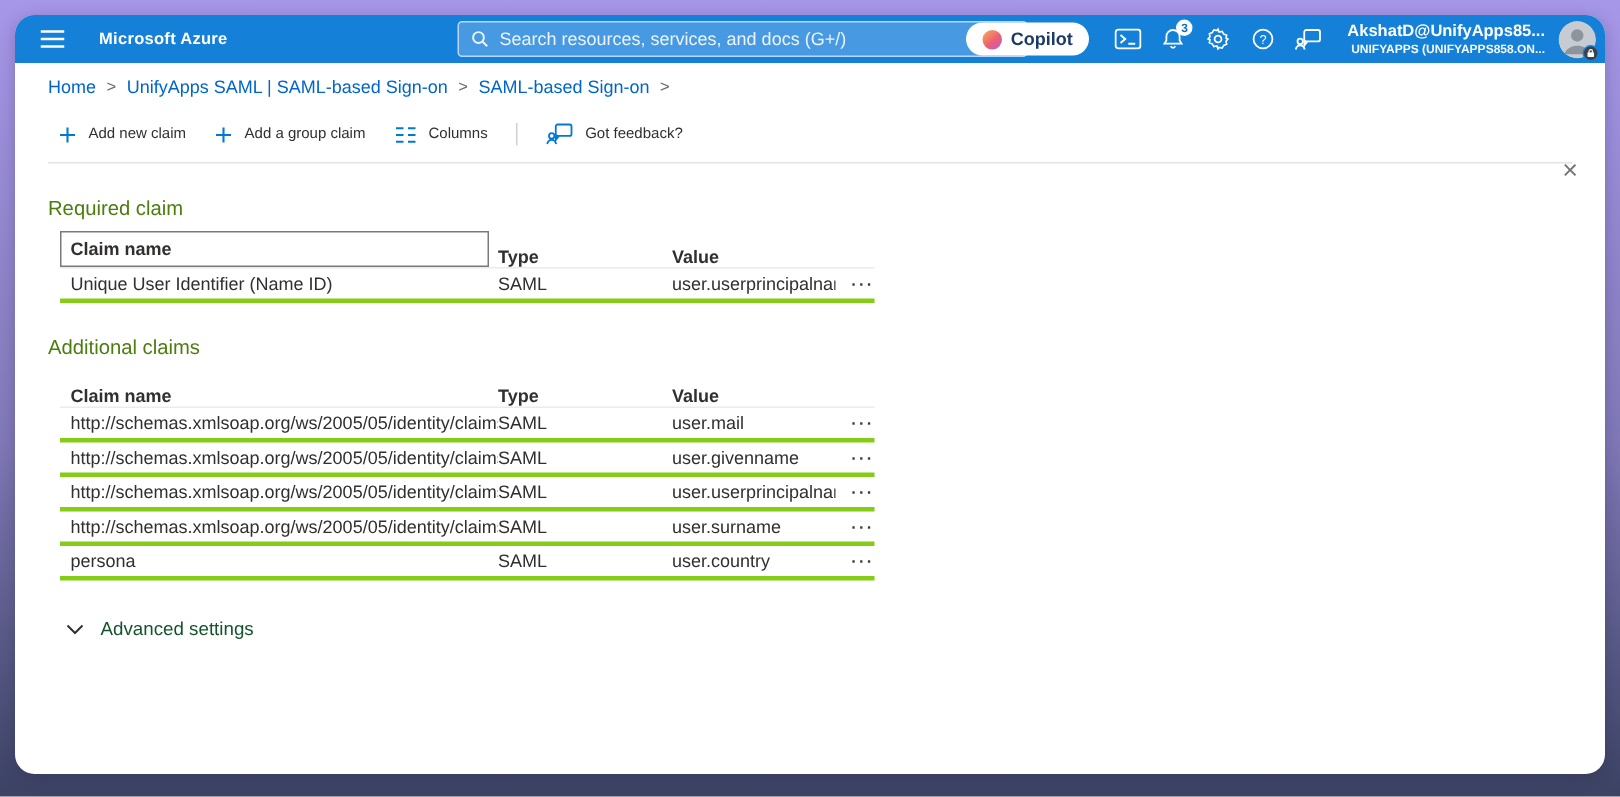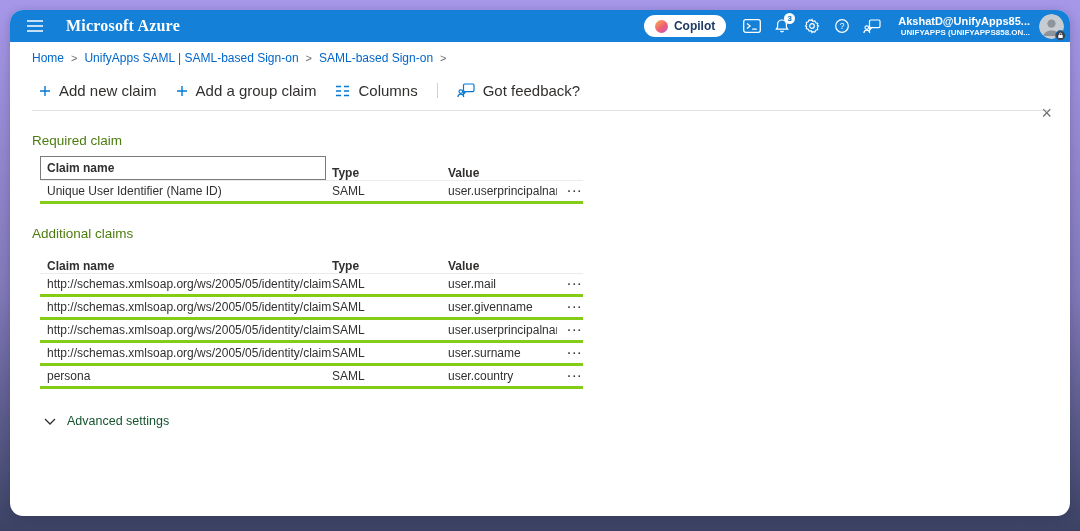--- a/index.html
+++ b/index.html
@@ -13,21 +13,21 @@
     position:absolute; left:10px; top:10px; width:1060px; height:506px;
     background:#fff; border-radius:13px; overflow:hidden;
     box-shadow:0 2px 10px rgba(30,30,60,.25);
   }
   
   .topbar {
     position:relative; height:32px; background:#1480d8; color:#fff;
     display:flex; align-items:center; padding:0 8px;
   }
   .hamburger { width:34px; height:32px; display:flex; align-items:center; justify-content:center; cursor:pointer; }
-  .brand { font-size:16px; font-weight:700; margin-left:14px; letter-spacing:.2px; white-space:nowrap;font-family:Liberation Serif, serif; }
+  .brand { font-size:11px; font-weight:700; margin-left:14px; letter-spacing:.2px; white-space:nowrap; }
   .searchbox {
     position:absolute; left:295px; top:4px; width:380px; height:24px;
     background:#479ae2; border:1px solid #b9d8f3; border-radius:3px;
     display:flex; align-items:center; padding:0 8px; gap:7px;
   }
   .searchbox input {
     flex:1; background:transparent; border:none; outline:none;
     color:#fff; font-size:12px; font-family:"Liberation Sans",sans-serif;
   }
   .searchbox input::placeholder { color:#eaf3fc; opacity:1; }
@@ -56,21 +56,21 @@
   }
   
   .content { padding:0 22px; position:relative; }
   .breadcrumb { padding-top:9px; font-size:12px; display:flex; gap:7px; align-items:center; flex-wrap:nowrap; }
   .crumb { color:#0166ca; cursor:pointer; text-decoration:none; }
   .crumb-sep { color:#6b6a68; font-size:11px; }
   .title-row { margin-top:9px; display:flex; align-items:center; }
   .page-title { font-size:21px; font-weight:700; color:#1a1a19; letter-spacing:.1px; }
   .title-more { margin-left:27px; color:#6e6c6a; font-size:13px; letter-spacing:1px; cursor:pointer; }
   .close-btn { position:absolute; right:14px; top:58px; color:#767472; font-size:18px; line-height:1; cursor:pointer; padding:4px; }
-  .toolbar { margin-top:17px; padding-left:7px; display:flex; align-items:center; gap:19px; font-size:15px; color:#32302f; }
+  .toolbar { margin-top:17px; padding-left:7px; display:flex; align-items:center; gap:19px; font-size:10px; color:#32302f; }
   .cmd { display:flex; align-items:center; gap:8px; cursor:pointer; white-space:nowrap; }
   .vdiv { width:1px; height:15px; background:#d2d0ce; }
   .rule { margin-top:11px; border-bottom:1px solid #e5e3e1; }
   .section-title { font-size:13.5px; color:#4d7c0f; margin-top:22px; }
   .table { width:543px; margin-left:8px; margin-top:8px; font-size:12px; color:#32302f; }
   .thead { display:flex; align-items:flex-end; height:25px; font-weight:700; border-bottom:1px solid #ecebe9; }
   .trow { display:flex; align-items:center; height:23px; border-bottom:3px solid #84cc16; cursor:pointer; }
   .col-claim { width:292px; padding-left:7px; white-space:nowrap; overflow:hidden; }
   .col-type  { width:116px; white-space:nowrap; }
   .col-value { flex:1; white-space:nowrap; overflow:hidden; }
@@ -88,20 +88,27 @@
 <div class="window">
 
   <div class="topbar">
     <div class="hamburger">
       <svg width="16" height="12" viewBox="0 0 16 12">
           <path d="M0 1h16M0 6h16M0 11h16" stroke="#fff" stroke-width="1.6"></path>
         </svg>
     </div>
     <div class="brand">Microsoft Azure</div>
 
+    <div class="searchbox">
+      <svg width="12" height="12" viewBox="0 0 12 12">
+          <circle cx="5" cy="5" r="3.6" fill="none" stroke="#ebf4fc" stroke-width="1.3"></circle>
+          <path d="M7.8 7.8l3 3" stroke="#ebf4fc" stroke-width="1.3"></path>
+        </svg>
+      <input type="text" placeholder="Search resources, services, and docs (G+/)" style="">
+    </div>
 
     <div class="tb-right">
       <div class="copilot-btn">
         <span class="copilot-logo"></span>
         <span>Copilot</span>
       </div>
       <div class="tb-icon">
         <svg width="18" height="14" viewBox="0 0 18 14">
             <rect x="0.7" y="0.7" width="16.6" height="12.6" rx="2" fill="none" stroke="#fff" stroke-width="1.3"></rect>
             <path d="M4 4.4l3.1 2.6L4 9.6" fill="none" stroke="#fff" stroke-width="1.3"></path>

